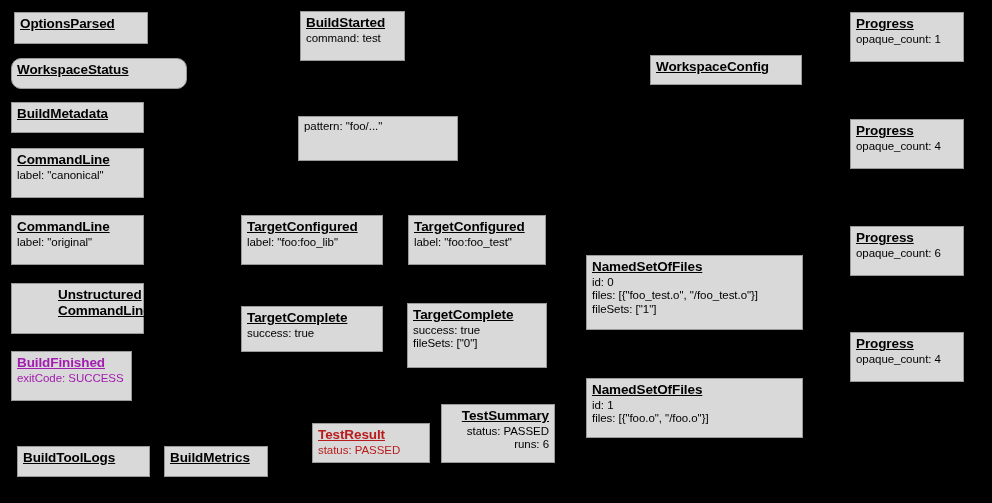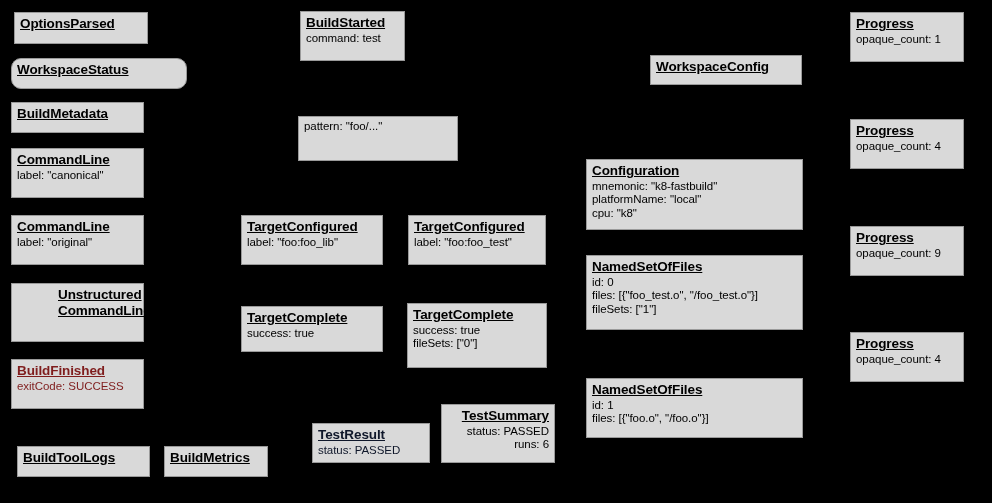--- a/index.html
+++ b/index.html
@@ -69,26 +69,26 @@
       <span class="node-fields">
         <span class="node-field">label: "canonical"</span>
       </span>
     </div>
     <div class="node" style="left: 11px; top: 215px; width: 133px; height: 50px; background: rgb(217, 217, 217); border-color: rgb(154, 154, 154); color: rgb(0, 0, 0);">
       <span class="node-title">CommandLine</span>
       <span class="node-fields">
         <span class="node-field">label: "original"</span>
       </span>
     </div>
-    <div class="node title-only" style="left: 11px; top: 283px; width: 133px; height: 59px; background: rgb(217, 217, 217); border-color: rgb(154, 154, 154); color: rgb(0, 0, 0); padding-left: 46px;">
+    <div class="node title-only" style="left: 11px; top: 283px; width: 133px; height: 51px; background: rgb(217, 217, 217); border-color: rgb(154, 154, 154); color: rgb(0, 0, 0); padding-left: 46px;">
       <span class="node-title">Unstructured
 CommandLine</span>
       <span class="node-fields"></span>
     </div>
-    <div class="node" style="left: 11px; top: 351px; width: 133px; height: 50px; background: rgb(217, 217, 217); border-color: rgb(154, 154, 154); color: #7f1d1d; margin-top: 8px;">
+    <div class="node" style="left: 11px; top: 351px; width: 121px; height: 50px; background: rgb(217, 217, 217); border-color: rgb(154, 154, 154); color: #a21caf;">
       <span class="node-title">BuildFinished</span>
       <span class="node-fields">
         <span class="node-field">exitCode: SUCCESS</span>
       </span>
     </div>
     <div class="node title-only" style="left: 17px; top: 446px; width: 133px; height: 31px; background: rgb(217, 217, 217); border-color: rgb(154, 154, 154); color: rgb(0, 0, 0);">
       <span class="node-title">BuildToolLogs</span>
       <span class="node-fields"></span>
     </div>
     <div class="node title-only" style="left: 164px; top: 446px; width: 104px; height: 31px; background: rgb(217, 217, 217); border-color: rgb(154, 154, 154); color: rgb(0, 0, 0);">
@@ -124,44 +124,36 @@
         <span class="node-field">success: true</span>
       </span>
     </div>
     <div class="node" style="left: 407px; top: 303px; width: 140px; height: 65px; background: rgb(217, 217, 217); border-color: rgb(154, 154, 154); color: rgb(0, 0, 0);">
       <span class="node-title">TargetComplete</span>
       <span class="node-fields">
         <span class="node-field">success: true</span>
         <span class="node-field">fileSets: ["0"]</span>
       </span>
     </div>
-    <div class="node" style="left: 312px; top: 423px; width: 118px; height: 40px; background: rgb(217, 217, 217); border-color: rgb(154, 154, 154); color: #0f172a;">
+    <div class="node" style="left: 312px; top: 423px; width: 118px; height: 40px; background: rgb(217, 217, 217); border-color: rgb(154, 154, 154); color: #b91c1c;">
       <span class="node-title">TestResult</span>
       <span class="node-fields">
         <span class="node-field">status: PASSED</span>
       </span>
     </div>
     <div class="node" style="left: 441px; top: 404px; width: 114px; height: 59px; background: rgb(217, 217, 217); border-color: rgb(154, 154, 154); color: rgb(0, 0, 0); text-align: right;">
       <span class="node-title">TestSummary</span>
       <span class="node-fields">
         <span class="node-field">status: PASSED</span>
         <span class="node-field">runs: 6</span>
       </span>
     </div>
     <div class="node title-only" style="left: 650px; top: 55px; width: 152px; height: 30px; background: rgb(217, 217, 217); border-color: rgb(154, 154, 154); color: rgb(0, 0, 0);">
       <span class="node-title">WorkspaceConfig</span>
       <span class="node-fields"></span>
-    </div>
-    <div class="node" style="left: 586px; top: 159px; width: 217px; height: 71px; background: rgb(217, 217, 217); border-color: rgb(154, 154, 154); color: rgb(0, 0, 0);">
-      <span class="node-title">Configuration</span>
-      <span class="node-fields">
-        <span class="node-field">mnemonic: "k8-fastbuild"</span>
-        <span class="node-field">platformName: "local"</span>
-        <span class="node-field">cpu: "k8"</span>
-      </span>
     </div>
     <div class="node" style="left: 586px; top: 255px; width: 217px; height: 75px; background: rgb(217, 217, 217); border-color: rgb(154, 154, 154); color: rgb(0, 0, 0);">
       <span class="node-title">NamedSetOfFiles</span>
       <span class="node-fields">
         <span class="node-field">id: 0</span>
         <span class="node-field">files: [{"foo_test.o", "/foo_test.o"}]</span>
         <span class="node-field">fileSets: ["1"]</span>
       </span>
     </div>
     <div class="node" style="left: 586px; top: 378px; width: 217px; height: 60px; background: rgb(217, 217, 217); border-color: rgb(154, 154, 154); color: rgb(0, 0, 0);">
@@ -179,21 +171,21 @@
     </div>
     <div class="node" style="left: 850px; top: 119px; width: 114px; height: 50px; background: rgb(217, 217, 217); border-color: rgb(154, 154, 154); color: rgb(0, 0, 0);">
       <span class="node-title">Progress</span>
       <span class="node-fields">
         <span class="node-field">opaque_count: 4</span>
       </span>
     </div>
     <div class="node" style="left: 850px; top: 226px; width: 114px; height: 50px; background: rgb(217, 217, 217); border-color: rgb(154, 154, 154); color: rgb(0, 0, 0);">
       <span class="node-title">Progress</span>
       <span class="node-fields">
-        <span class="node-field">opaque_count: 9</span>
+        <span class="node-field">opaque_count: 6</span>
       </span>
     </div>
     <div class="node" style="left: 850px; top: 332px; width: 114px; height: 50px; background: rgb(217, 217, 217); border-color: rgb(154, 154, 154); color: rgb(0, 0, 0);">
       <span class="node-title">Progress</span>
       <span class="node-fields">
         <span class="node-field">opaque_count: 4</span>
       </span>
     </div>
   </div>
 

